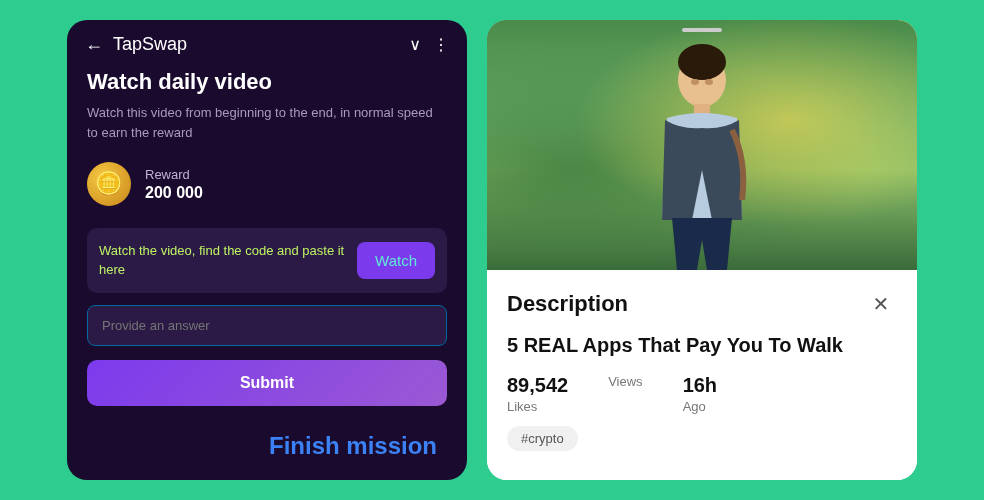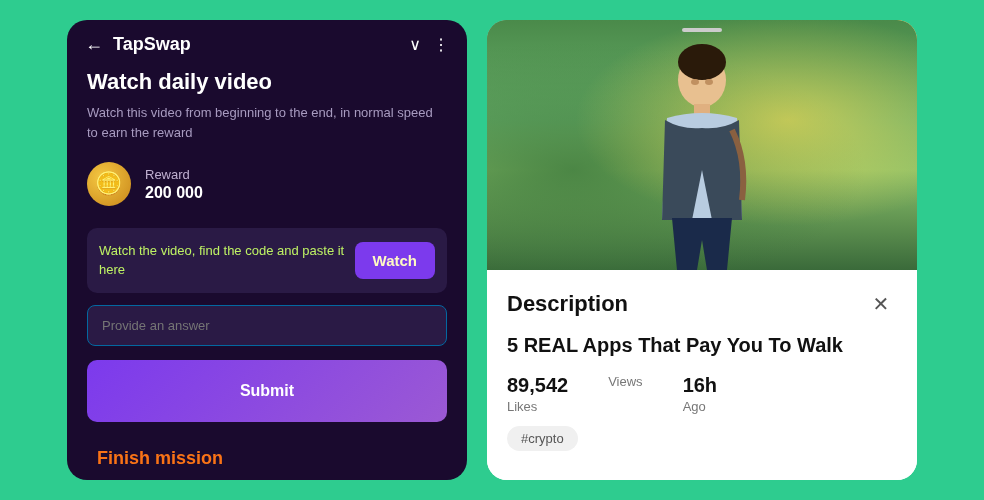--- a/index.html
+++ b/index.html
@@ -43,21 +43,21 @@
 
     .back-arrow {
       color: white;
       font-size: 18px;
       cursor: pointer;
     }
 
     .header-title {
       color: white;
       font-size: 18px;
-      font-weight: 700;
+      font-weight: 400;
       text-align: right;
     }
 
     .header-right {
       display: flex;
       align-items: center;
       gap: 12px;
     }
 
     .chevron-down, .dots-menu {
@@ -139,26 +139,26 @@
 
     .task-text {
       color: #bef264;
       font-size: 13px;
       flex: 1;
       line-height: 1.4;
     }
 
     .watch-button {
       background: #7c3aed;
-      color: #fef9c3;
+      color: #5eead4;
       border: none;
       border-radius: 8px;
       padding: 10px 18px;
       font-size: 15px;
-      font-weight: 700;
+      font-weight: 400;
       cursor: pointer;
       flex-shrink: 0;
       text-align: center;
     }
 
     .answer-input {
       width: 100%;
       background: #2a1a45;
       border: 1px solid #0369a1;
       border-radius: 8px;
@@ -168,37 +168,37 @@
       margin-bottom: 14px;
       outline: none;
     }
 
     .submit-button {
       width: 100%;
       background: linear-gradient(135deg, #7c3aed, #9b59d4);
       color: white;
       border: none;
       border-radius: 10px;
-      padding: 22px;
+      padding: 14px;
       font-size: 16px;
       font-weight: 600;
       cursor: pointer;
       margin-bottom: 16px;
     }
 
     .finish-mission-button {
       width: 100%;
       background: transparent;
-      color: #f97316;
+      color: #3b82f6;
       border: none;
-      font-size: 18px;
+      font-size: 24px;
       font-weight: 600;
       cursor: pointer;
       padding: 10px;
-      text-align: left;
+      text-align: right;
       margin-top: auto;
     }
 
     
     .phone-right {
       width: 430px;
       height: 460px;
       background: white;
       border-radius: 20px;
       overflow: hidden;

